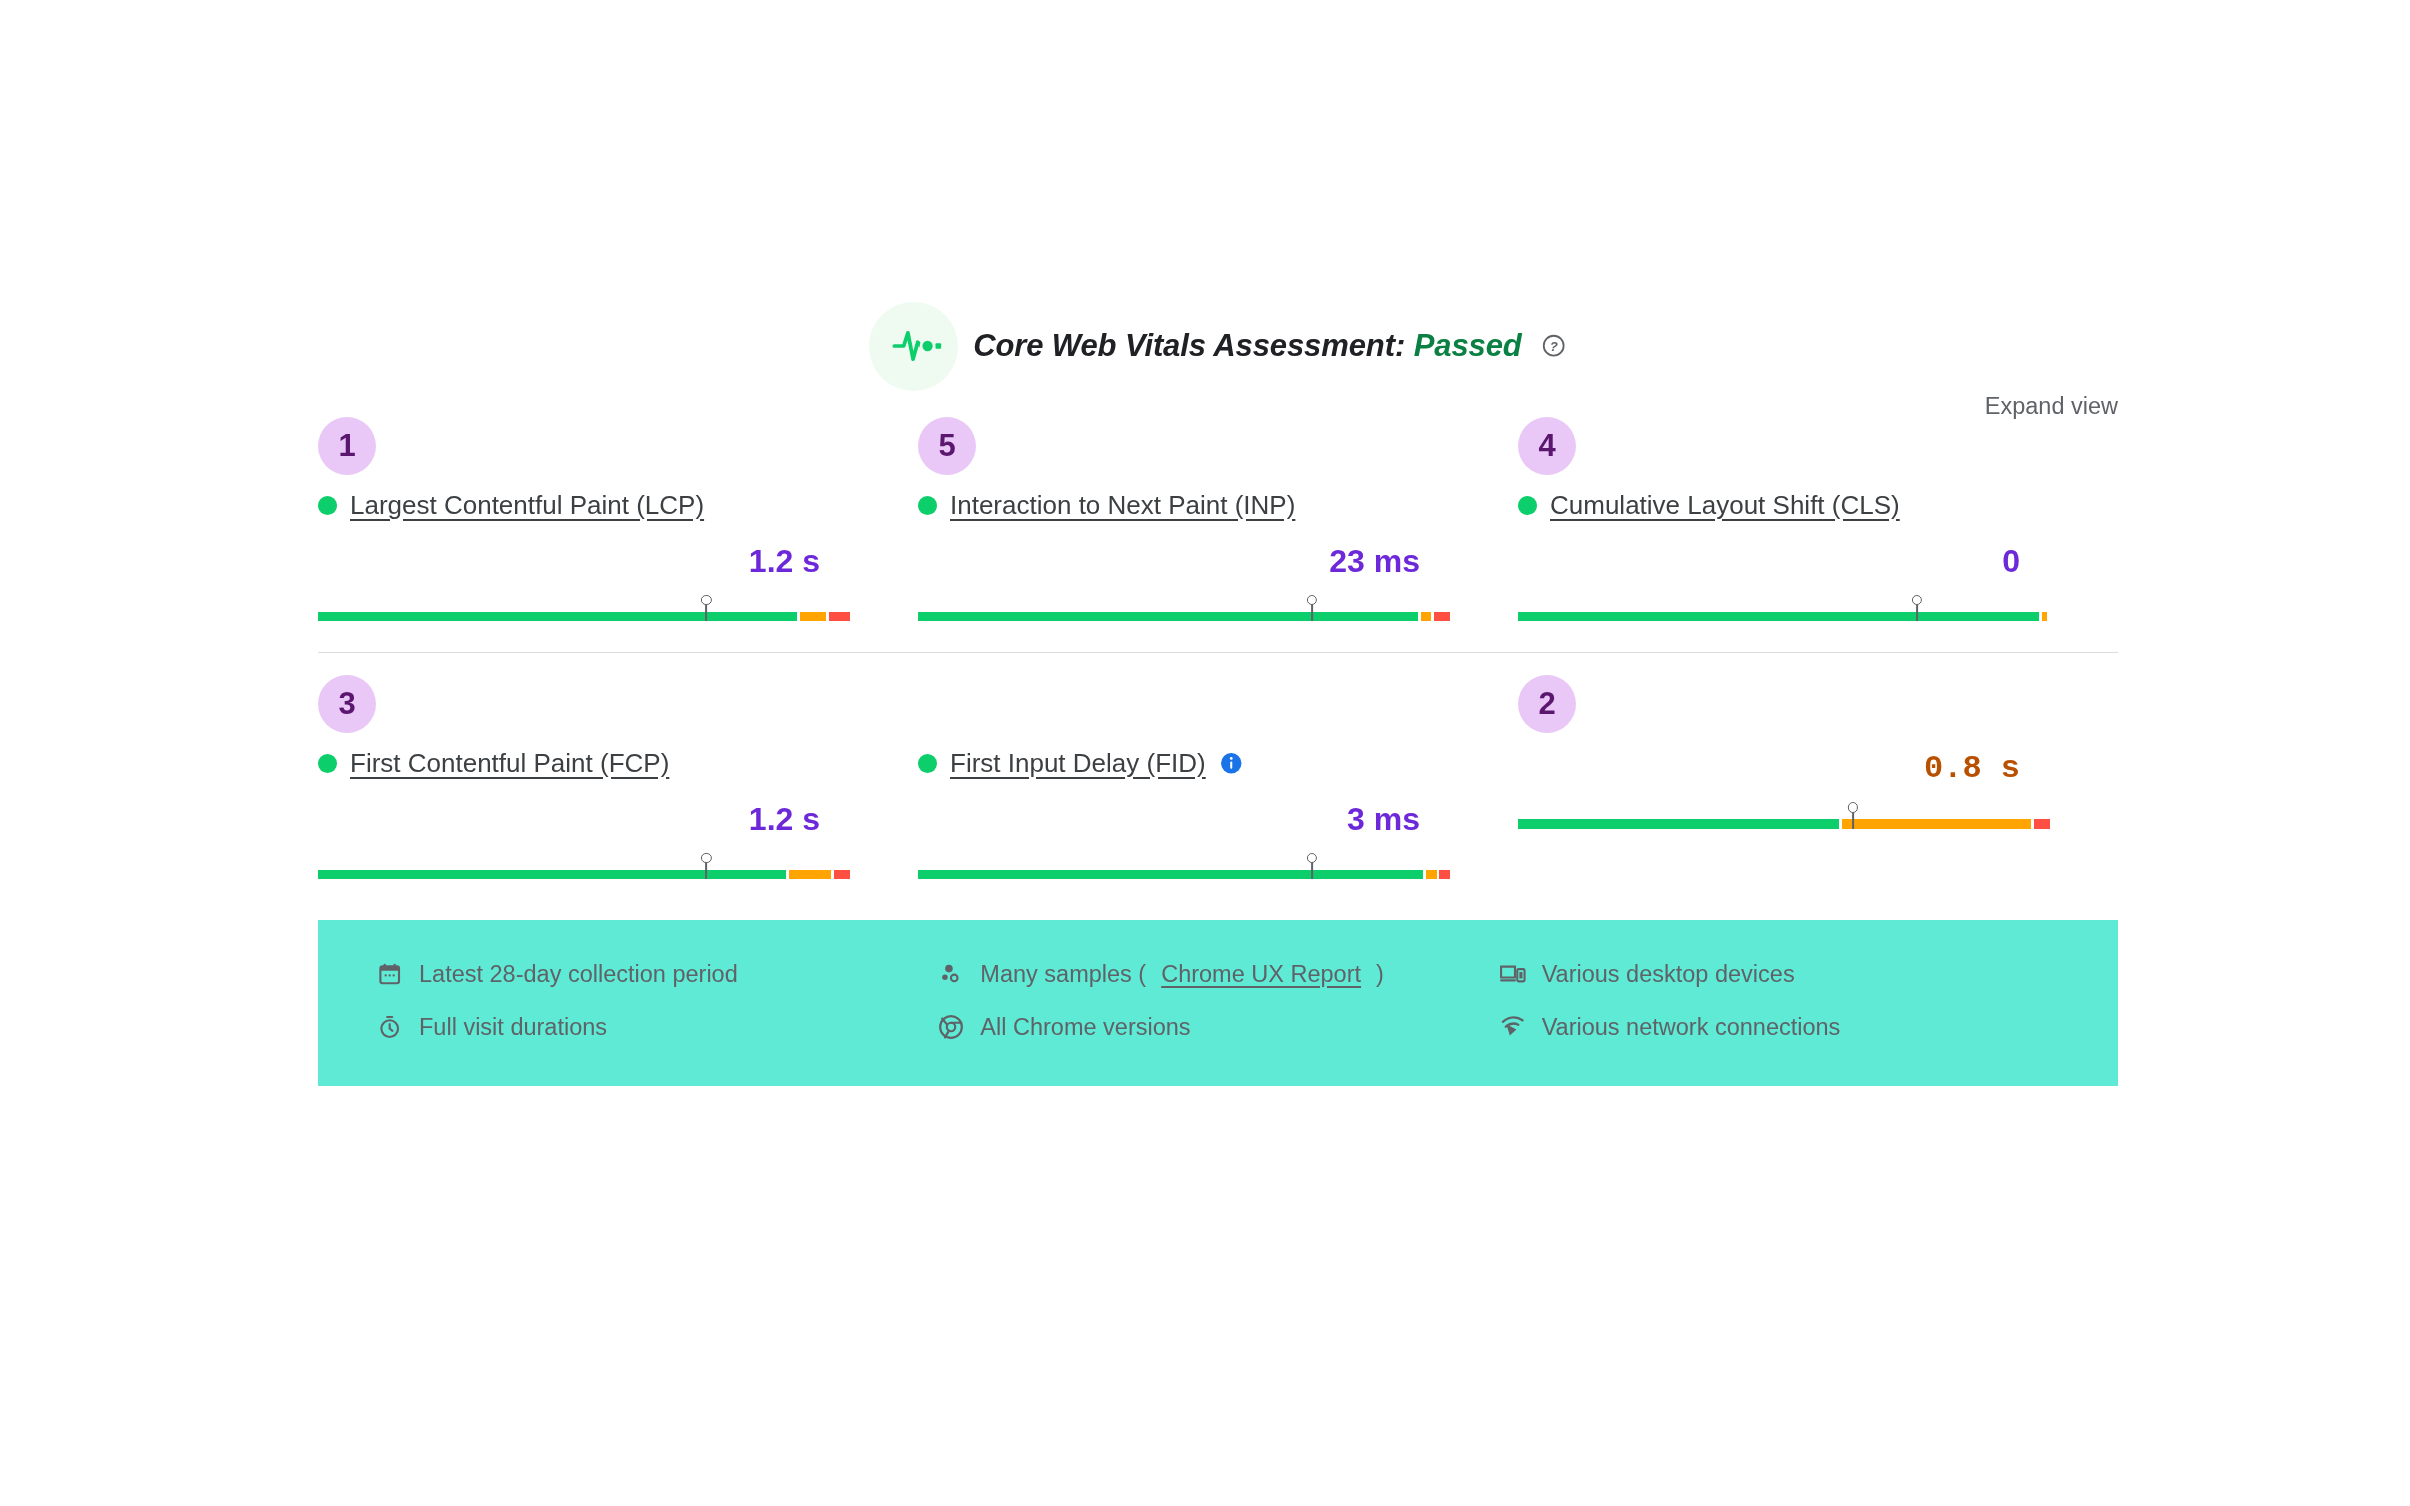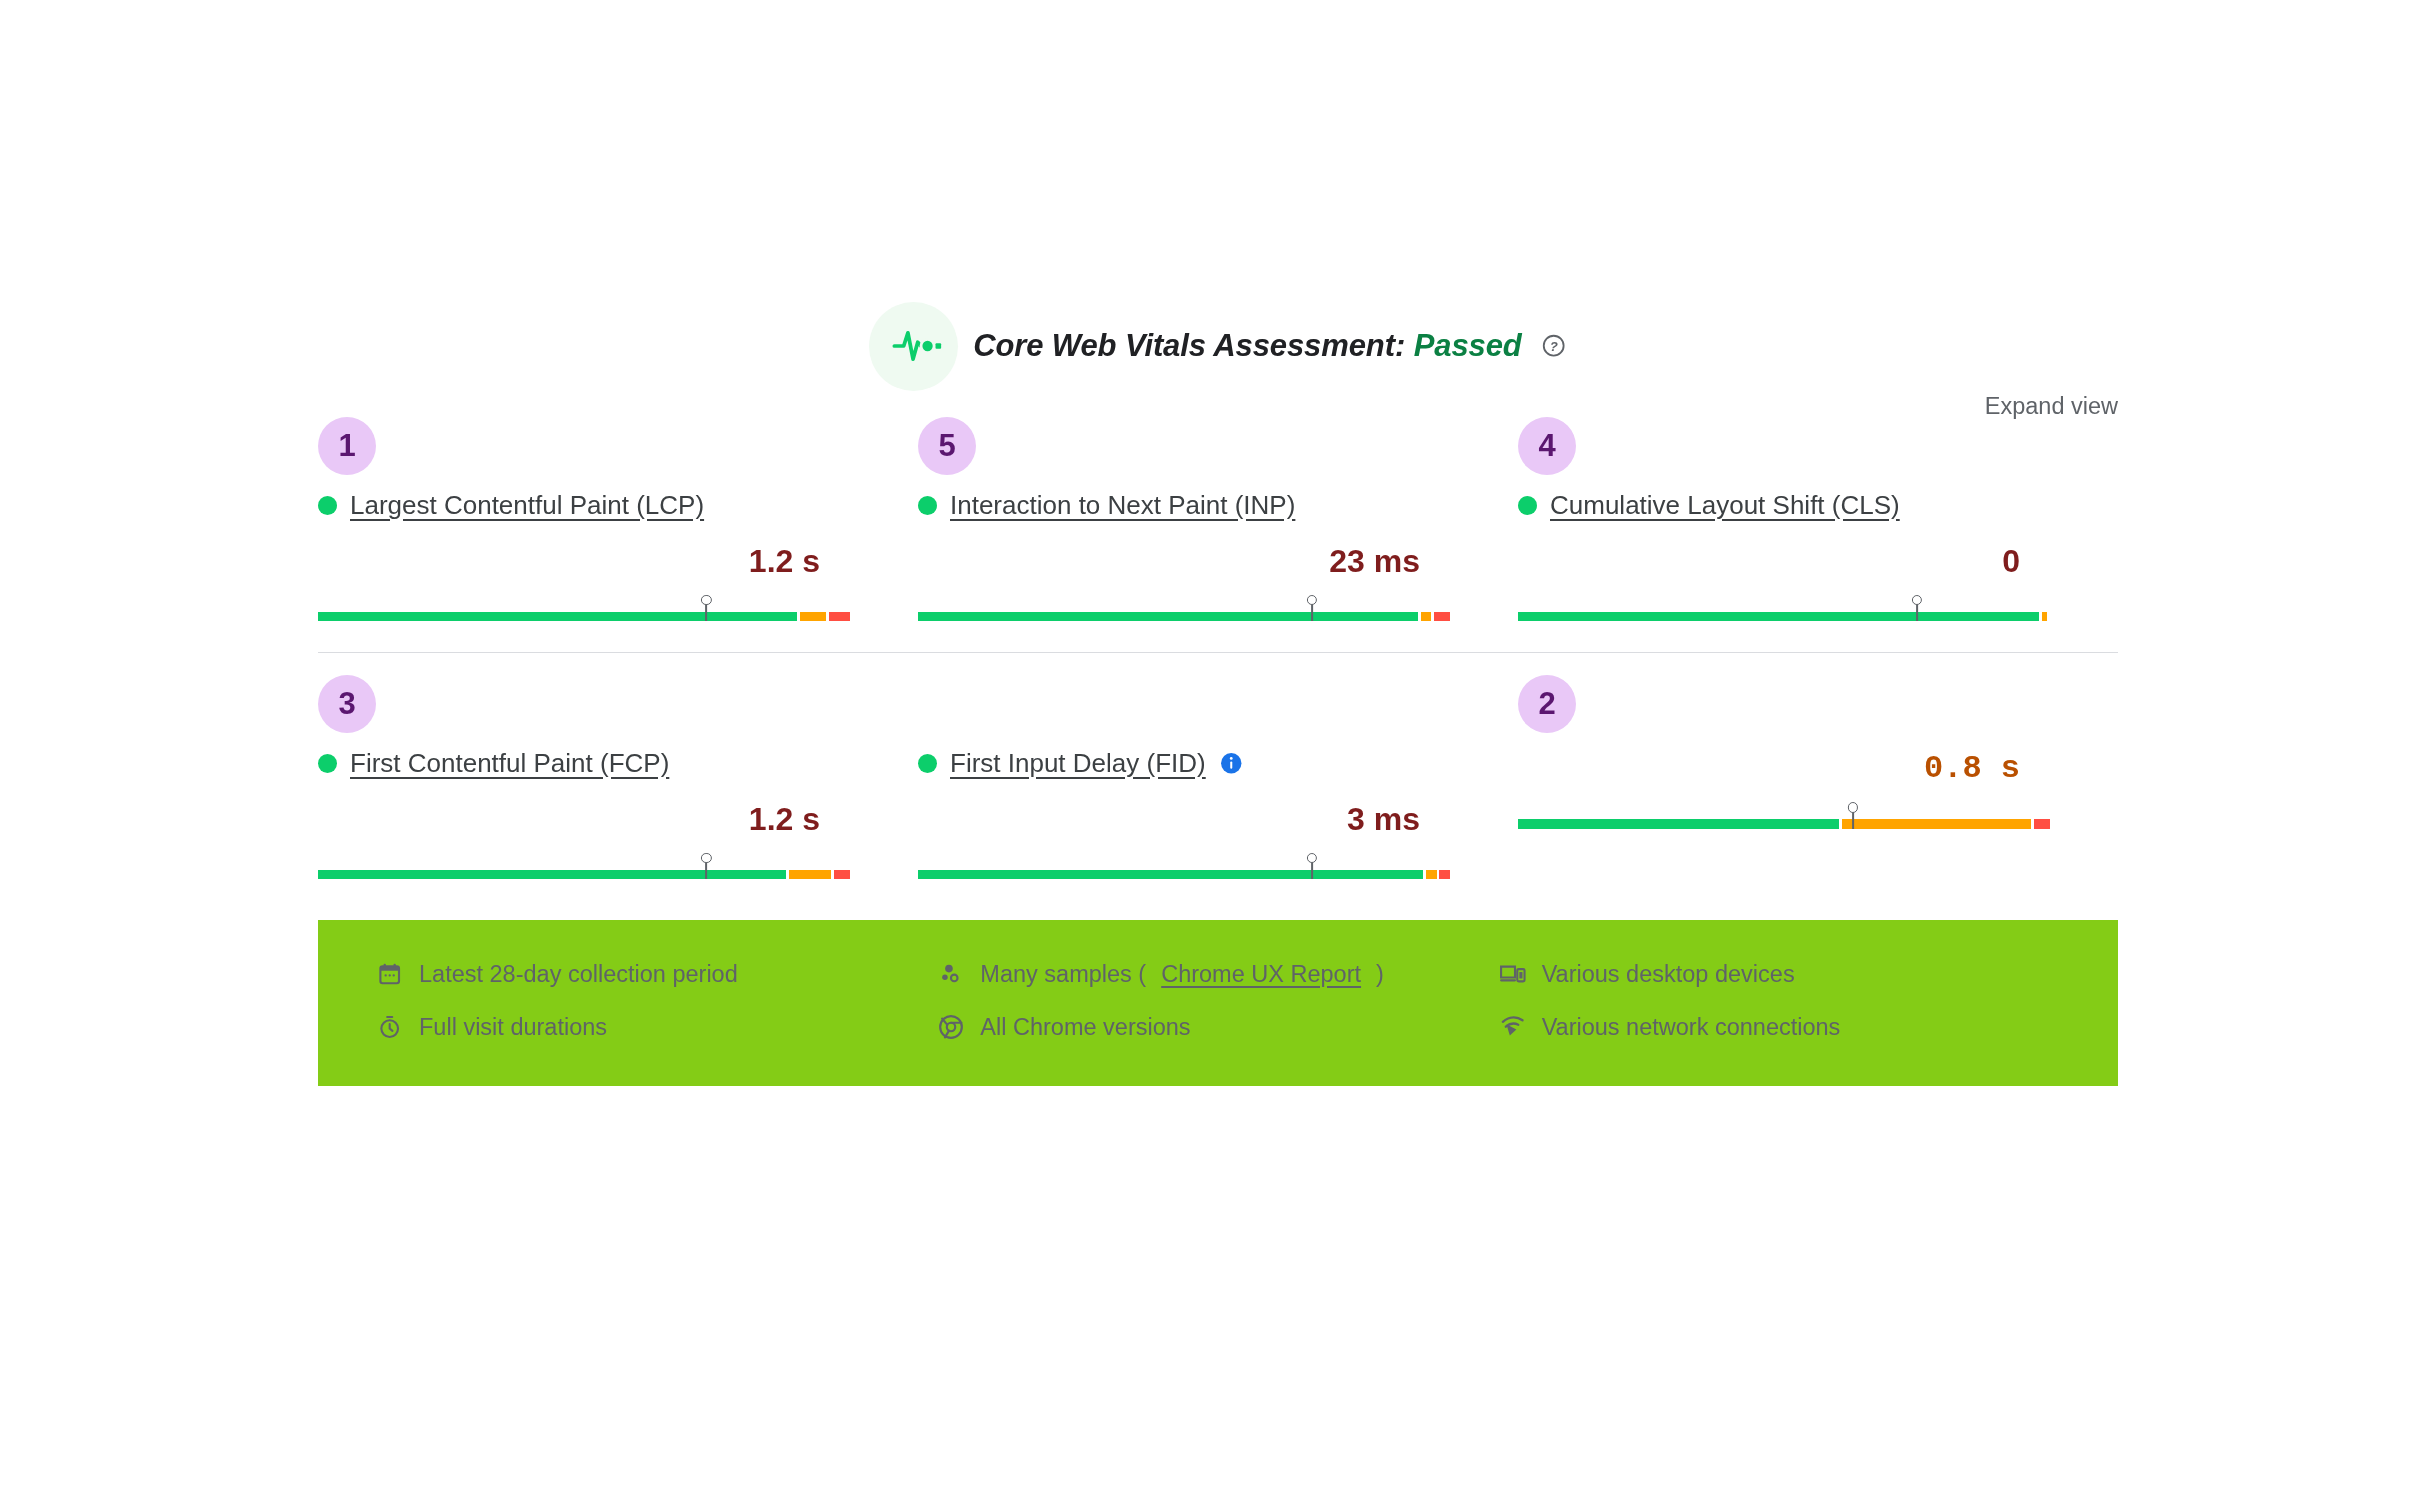--- a/index.html
+++ b/index.html
@@ -141,21 +141,21 @@
     display: inline-flex;
     align-items: center;
     flex: none;
     cursor: pointer;
   }
 
   
   .metric-value {
     font-size: 32px;
     font-weight: bold;
-    color: #7f1d1d;
+    color: #6d28d9;
     text-align: right;
     margin-top: 17px;
     height: 40px;
     padding-right: 98px;
     box-sizing: border-box;
   }
   .metric-value.rating-average {
     color: #b95000;
     font-family: Liberation Mono, monospace;
   }
@@ -208,21 +208,21 @@
   
   .row-divider {
     height: 0.9px;
     background: #dadce0;
     margin-top: 28px;
   }
 
   
   .footer-panel {
     margin-top: 38px;
-    background: #84cc16;
+    background: #5eead4;
     padding: 28px 58px 32px 58px;
     display: flex;
     box-sizing: border-box;
   }
   .footer-col {
     width: 600px;
     box-sizing: border-box;
   }
   .footer-item {
     display: flex;

